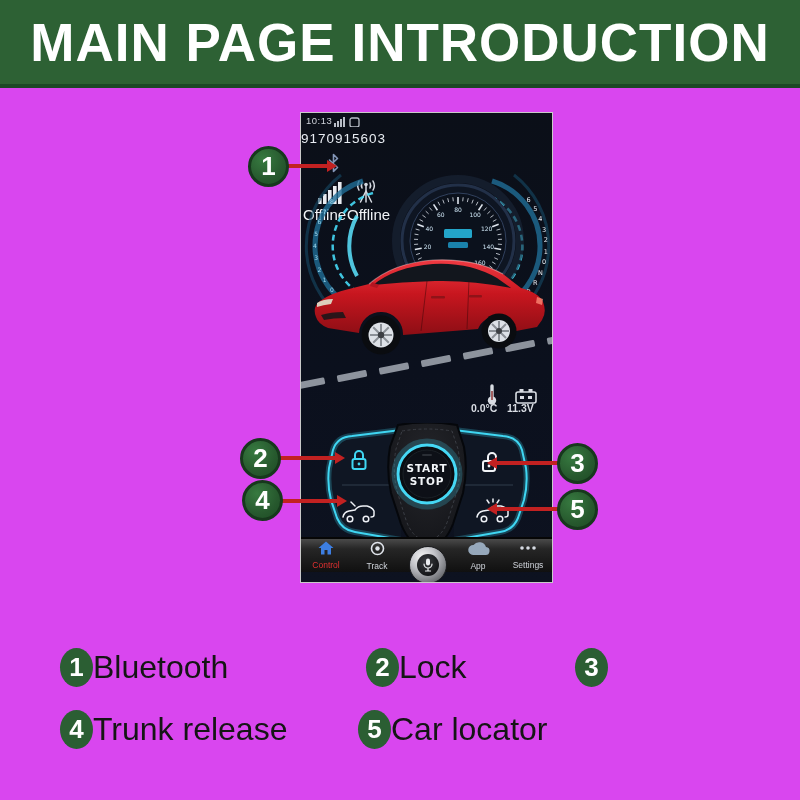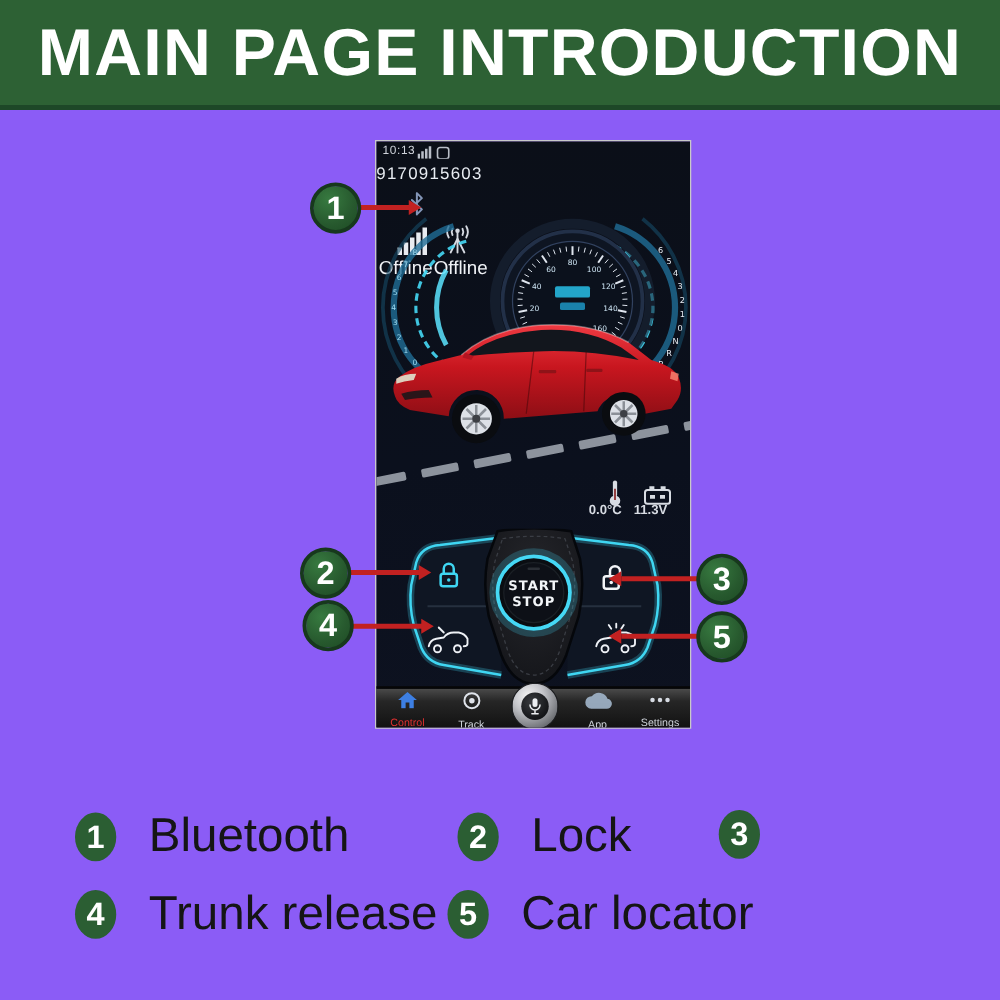--- a/index.html
+++ b/index.html
@@ -1,38 +1,38 @@
 <!DOCTYPE html>
 <html><head>
 <meta charset="utf-8">
 <style>
   * { margin:0; padding:0; box-sizing:border-box; }
   html,body { background:#fff; }
   body { font-family:"Liberation Sans", sans-serif; }
-  #canvas { position:relative; width:800px; height:800px; background:#8b5cf6; overflow:hidden; }
+  #canvas { position:relative; width:800px; height:800px; background:#d946ef; overflow:hidden; }
 
   
   #banner { position:absolute; left:0; top:0; width:800px; height:88px;
     background:#2d6134; border-bottom:4px solid #1d4727;
     display:flex; align-items:center; justify-content:center; }
   #banner h1 { color:#ffffff; font-size:53px; font-weight:bold; letter-spacing:1px; white-space:nowrap; }
 
   
   #phone { position:absolute; left:300px; top:112px; width:253px; height:471px;
     background:linear-gradient(180deg,#0b0f18 0%, #0b101d 55%, #0d1220 100%);
     border:1px solid #c9c9c9; overflow:hidden; }
   .abs { position:absolute; }
   #status-time { left:5px; top:2px; font-size:9.5px; color:#cfd3da; letter-spacing:.5px; }
   #device-id { left:0; top:18px; width:100%; text-align:left; color:#e8ecf2; font-size:13.5px; letter-spacing:1px; }
   .offline-label { top:93px; text-align:center; color:#f0f2f6; font-size:15px; }
 
   #telemetry-temp-label, #telemetry-volt-label { top:289px; text-align:left; color:#d8dce3; font-size:10.5px; font-weight:bold; }
 
   
-  #navbar { position:absolute; left:0; top:436px; width:253px; height:35px;
+  #navbar { position:absolute; left:0; top:424px; width:253px; height:35px;
     background:linear-gradient(180deg,#4a4a4a 0%, #262626 30%, #101010 100%);
     border-top:2px solid #060606; }
   .nav-item { position:absolute; top:2px; width:46px; text-align:center; }
   .nav-label { display:block; margin-top:1px; font-size:8.5px; color:#cfd3da; }
   .nav-label.active { color:#e03030; }
   #mic-button { position:absolute; left:108px; top:433px; width:38px; height:38px; border-radius:50%;
     background:radial-gradient(circle at 35% 28%, #f5f5f5 0%, #c3c4c9 35%, #7b7d82 70%, #3c3e42 100%);
     border:1px solid #1c1d20; display:flex; align-items:center; justify-content:center; z-index:6; }
   #mic-inner { width:22px; height:22px; border-radius:50%; background:radial-gradient(circle at 40% 35%, #3a3c40, #121316 75%);
     display:flex; align-items:center; justify-content:center; }
@@ -45,21 +45,21 @@
   .callout-line { position:absolute; height:4px; background:#c22121; z-index:9; }
   .arrow-right { position:absolute; width:0; height:0; border-top:6px solid transparent;
     border-bottom:6px solid transparent; border-left:10px solid #c22121; z-index:9; }
   .arrow-left { position:absolute; width:0; height:0; border-top:6px solid transparent;
     border-bottom:6px solid transparent; border-right:10px solid #c22121; z-index:9; }
 
   
   .legend-item { position:absolute; display:flex; align-items:center; }
   .legend-badge { width:33px; height:39px; border-radius:50%; background:#2b5e33;
     color:#fff; font-size:26px; font-weight:bold; display:flex; align-items:center; justify-content:center; flex:none; }
-  .legend-label { margin-left:26px; font-size:38px; color:#151515; white-space:nowrap; }
+  .legend-label { margin-left:0; font-size:32px; color:#151515; white-space:nowrap; }
 
   svg text { font-family:"DejaVu Sans", sans-serif; }
 </style>
 </head>
 <body>
 
 <div id="canvas">
 
   <div id="banner">
     <h1>MAIN PAGE INTRODUCTION</h1>

